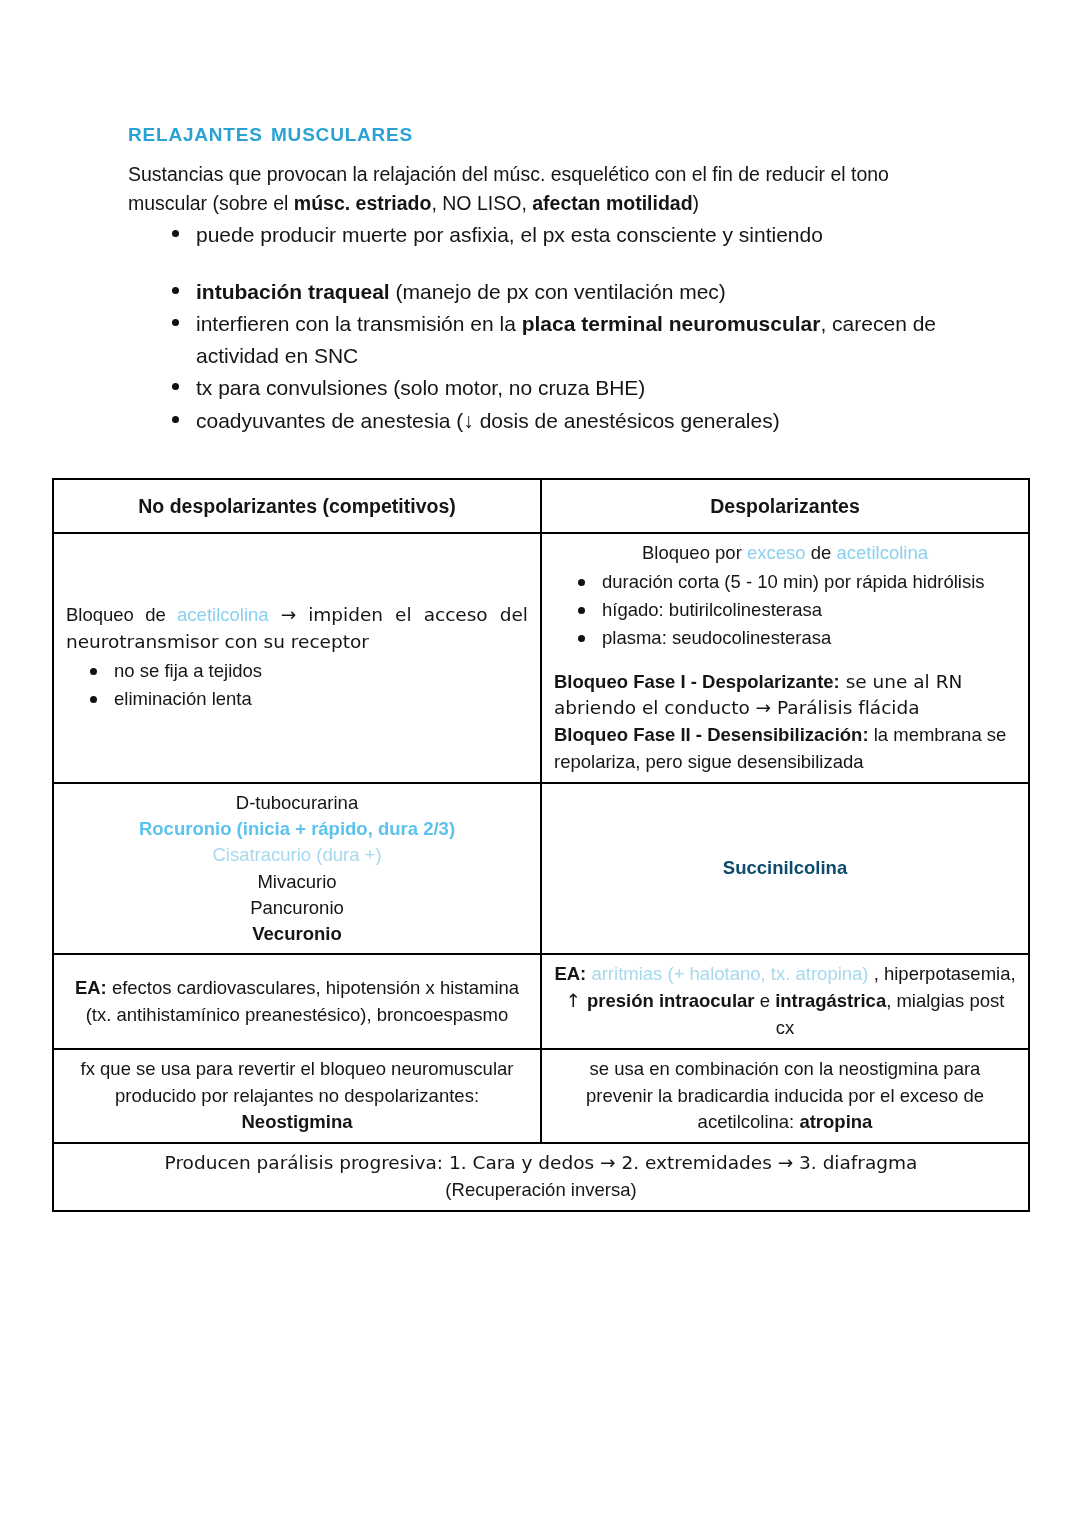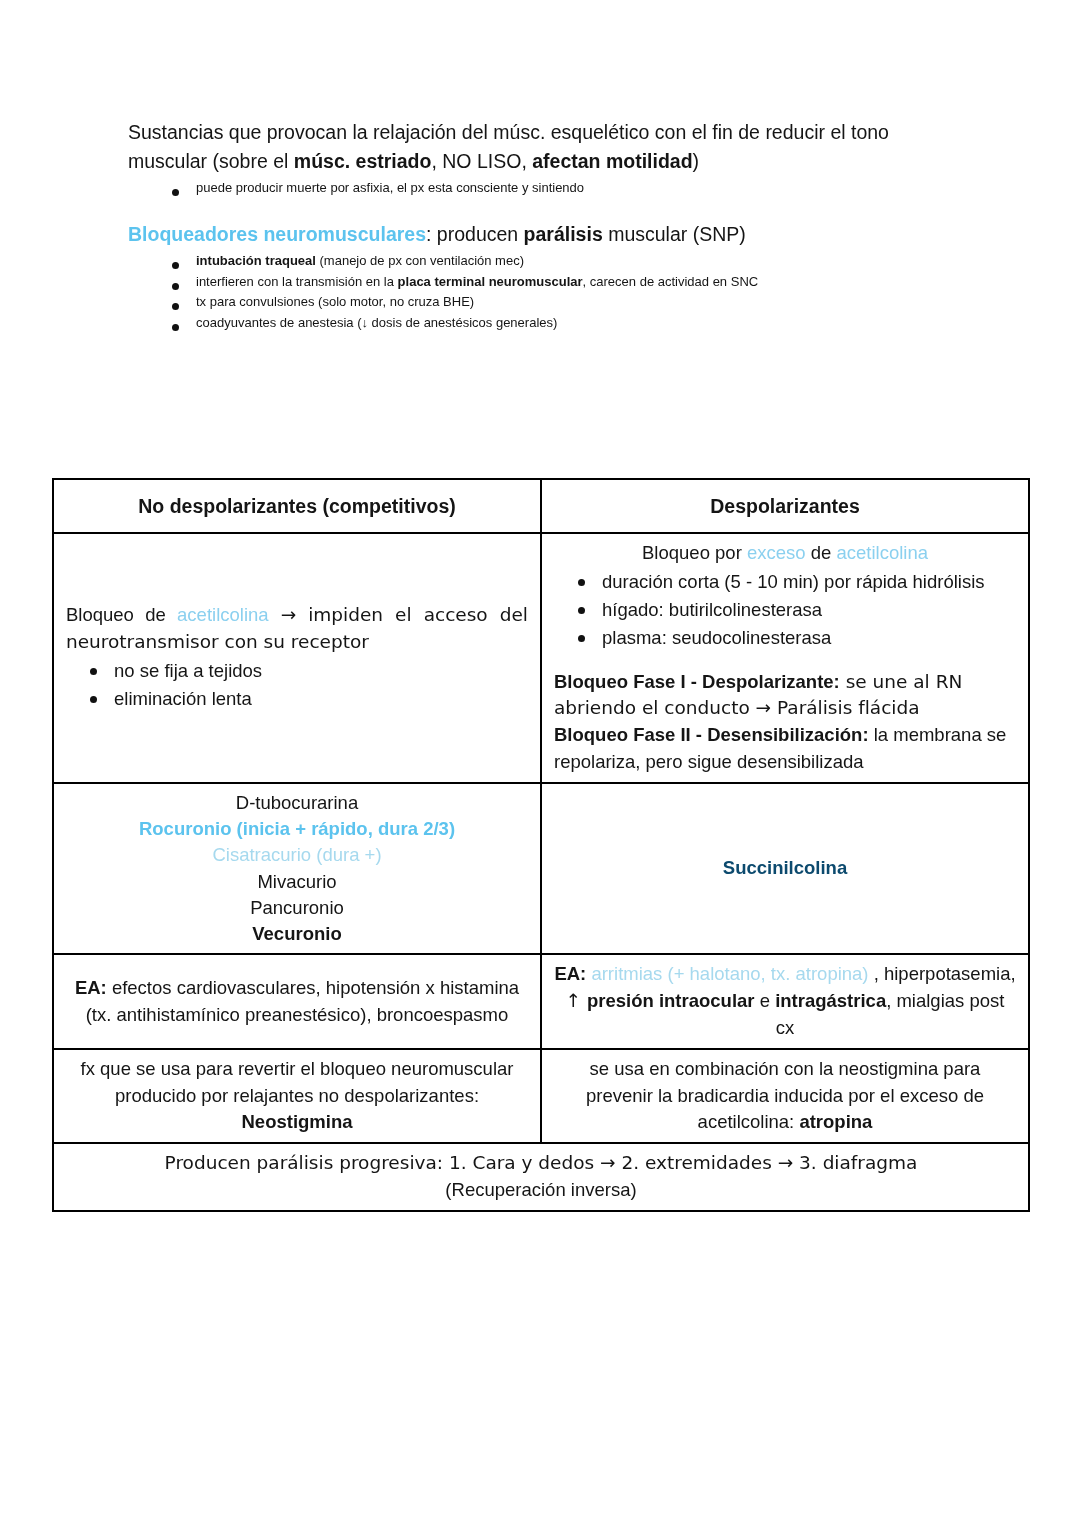--- a/index.html
+++ b/index.html
@@ -60,21 +60,21 @@
   .section-gap { height: 22px; }
 
   
   ul.bullets {
     margin: 2px 0 0 0;
     padding: 0 0 0 40px;
     list-style: none;
   }
   ul.bullets > li {
     position: relative;
-    font-size: 13px;
+    font-size: 21px;
     line-height: 1.5;
     padding-left: 28px;
     margin: 0 0 1px 0;
     color: #151515;
   }
   ul.bullets > li::before {
     content: "";
     position: absolute;
     left: 4px;
     top: 11px;
@@ -153,30 +153,30 @@
 
   .arrow { font-family: "DejaVu Sans", sans-serif; }
 </style>
 </head>
 <body>
 
 <div class="page">
 
   <div class="content">
 
+    <h1 class="doc-title">Relajantes musculares</h1>
 
     <p class="para"><span>Sustancias que provocan la relajación del músc. esquelético con el fin de reducir el tono muscular (sobre el </span><span class="bold">músc. estriado</span><span>, NO LISO, </span><span class="bold">afectan motilidad</span><span>)</span></p>
 
     <ul class="bullets">
       <li>puede producir muerte por asfixia, el px esta consciente y sintiendo</li>
     </ul>
 
     <div class="section-gap"></div>
 
-    <p class="para"><span class="blue-head">Bloqueadores neuromusculares</span><span>: producen </span><span class="bold">parálisis</span><span> muscular (SNP)</span></p>
 
     <ul class="bullets">
       <li><span></span><span class="bold">intubación traqueal</span><span> (manejo de px con ventilación mec)</span></li>
       <li><span>interfieren con la transmisión en la </span><span class="bold">placa terminal neuromuscular</span><span>, carecen de actividad en SNC</span></li>
       <li><span>tx para convulsiones (solo motor, no cruza BHE)</span></li>
       <li><span>coadyuvantes de anestesia (↓ dosis de anestésicos generales)</span></li>
     </ul>
 
   </div>
 

